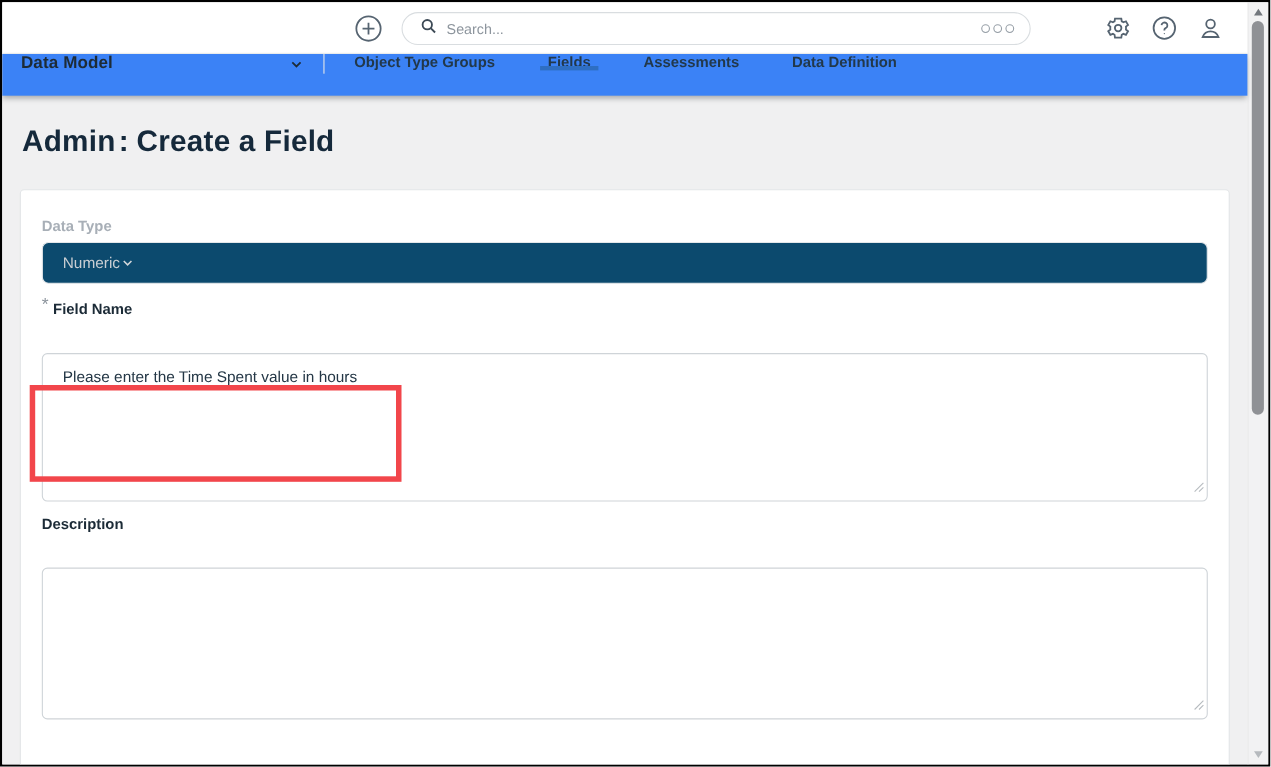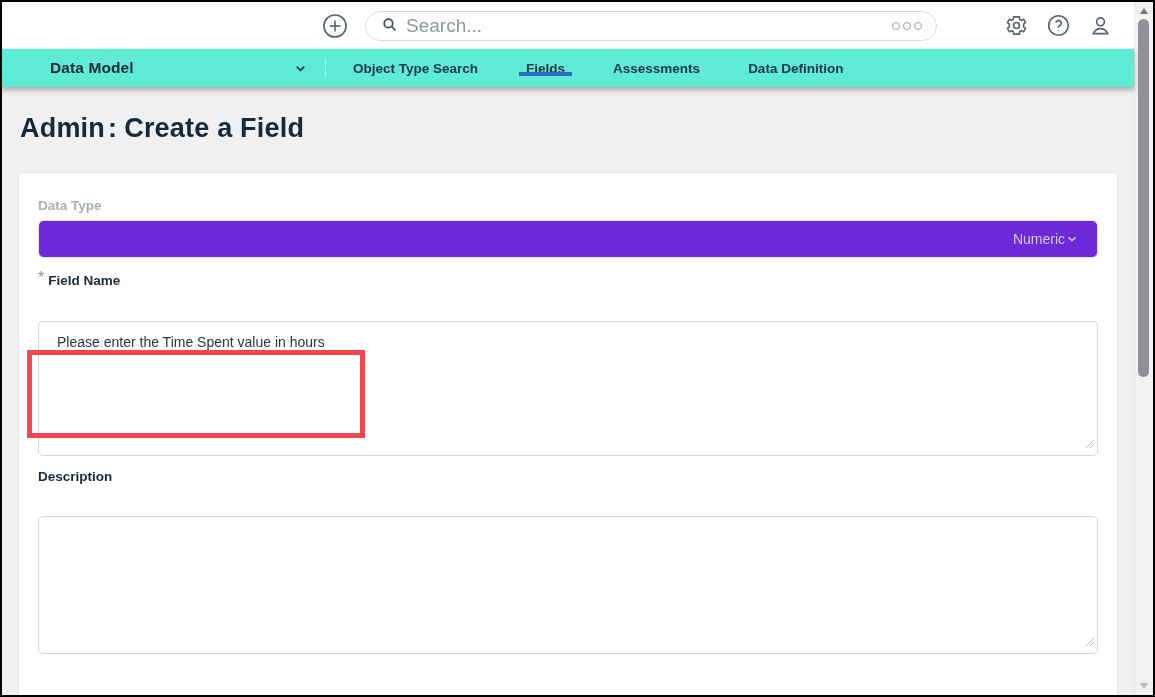--- a/index.html
+++ b/index.html
@@ -42,36 +42,36 @@
     width: 572px; height: 30px;
     border: 1px solid #d9dde0; border-radius: 15px;
     display: flex; align-items: center;
     padding: 0 14px 0 15px;
     background: #fff;
   }
   .searchbar .mag { color: #3d4a56; flex: none; margin-right: 8px; }
   .searchbar input {
     border: none; outline: none; flex: 1;
     font-family: "Liberation Sans", sans-serif;
-    font-size: 19px; color: #3d4a56; background: transparent;
+    font-size: 13px; color: #3d4a56; background: transparent;
   }
   .searchbar input::placeholder { color: #8d959d; opacity: 1; }
   .dots { display: flex; gap: 3px; flex: none; margin-left: 8px; }
   .dots i {
     width: 8px; height: 8px; border-radius: 50%;
     border: 1.5px solid #98a0a8; display: block;
   }
 
   
   .navbar {
     height: 38px; flex: none;
-    background: #5eead4;
-    display: flex; align-items: center;
+    background: #3b82f6;
+    display: flex; align-items: flex-start;
     box-shadow: 0 3px 5px rgba(45, 50, 55, 0.38);
-    position: relative; z-index: 2; padding-left: 31px;
+    position: relative; z-index: 2;
   }
   .module-selector {
     width: 293px; flex: none;
     display: flex; align-items: center; justify-content: space-between;
     padding: 0 17px;
     border-right: 1px solid #e3e6e8;
     cursor: pointer;
   }
   .module-selector .module-label {
     font-size: 15.5px; font-weight: 700; color: #1d2b36; letter-spacing: .1px;
@@ -124,22 +124,22 @@
     font-size: 9.5px; font-weight: 700; line-height: 13px;
     text-align: center; margin-left: 6px; position: relative; top: -4px;
     cursor: pointer;
   }
   .group { margin-top: 13px; }
   .group:first-child { margin-top: 0; }
 
   .select-box {
     height: 38px; width: 100%;
     border: 1px solid #e4e7ea; border-radius: 6px;
-    display: flex; align-items: center; justify-content: flex-end;
-    padding: 0 18px; background: #6d28d9;
+    display: flex; align-items: center; justify-content: flex-start;
+    padding: 0 18px; background: #0c4a6e;
   }
   .select-box .sel-value { font-size: 14px; color: #c9ced3; }
   .select-box .sel-chev { color: #d3d7da; display: flex; }
 
   .text-input {
     height: 38px; width: 100%;
     border: 1px solid #cfd4d8; border-radius: 6px;
     padding: 0 18px;
     font-family: "Liberation Sans", sans-serif;
     font-size: 14px; color: #243746;
@@ -245,21 +245,21 @@
     <div class="navbar">
       <div class="module-selector">
         <span class="module-label">Data Model</span>
         <span class="chev">
           <svg width="15" height="15" viewBox="0 0 24 24" fill="none" stroke="currentColor" stroke-width="2.6">
             <path d="M6 9l6 6 6-6"></path>
           </svg>
         </span>
       </div>
       <div class="tabs">
-        <div class="tab">Object Type Search</div>
+        <div class="tab">Object Type Groups</div>
         <div class="tab active">Fields</div>
         <div class="tab">Assessments</div>
         <div class="tab">Data Definition</div>
       </div>
     </div>
 
     <div class="page">
       <h1 class="page-title"><span>Admin</span><span class="sep">:</span><span>Create a Field</span></h1>
 
       <div class="card">

